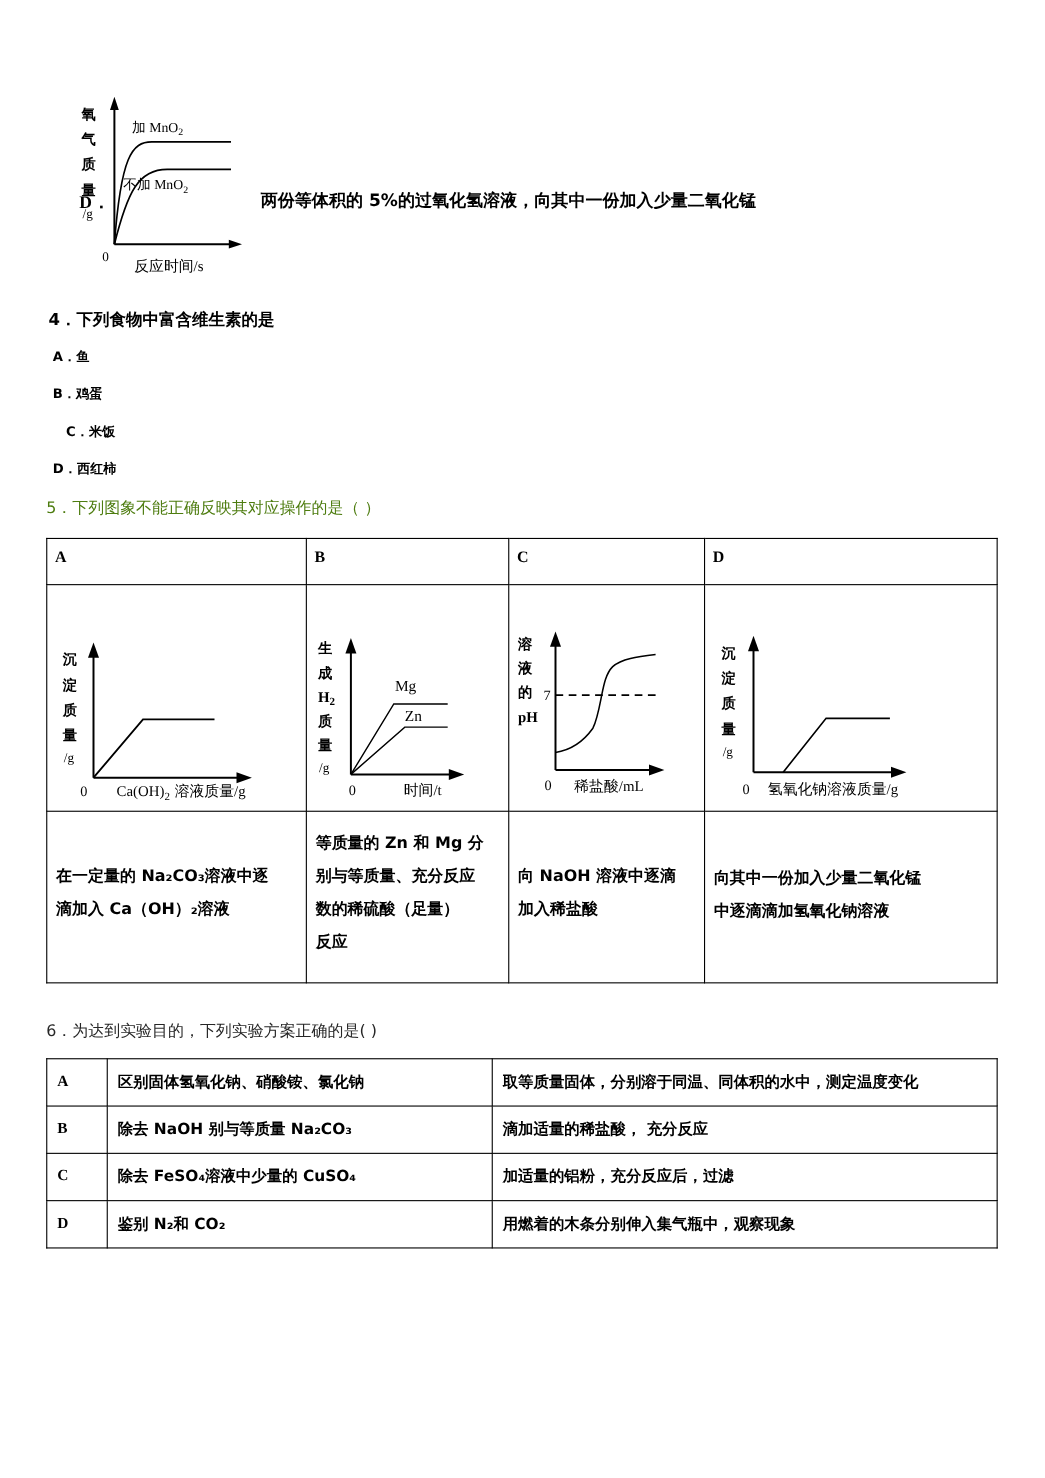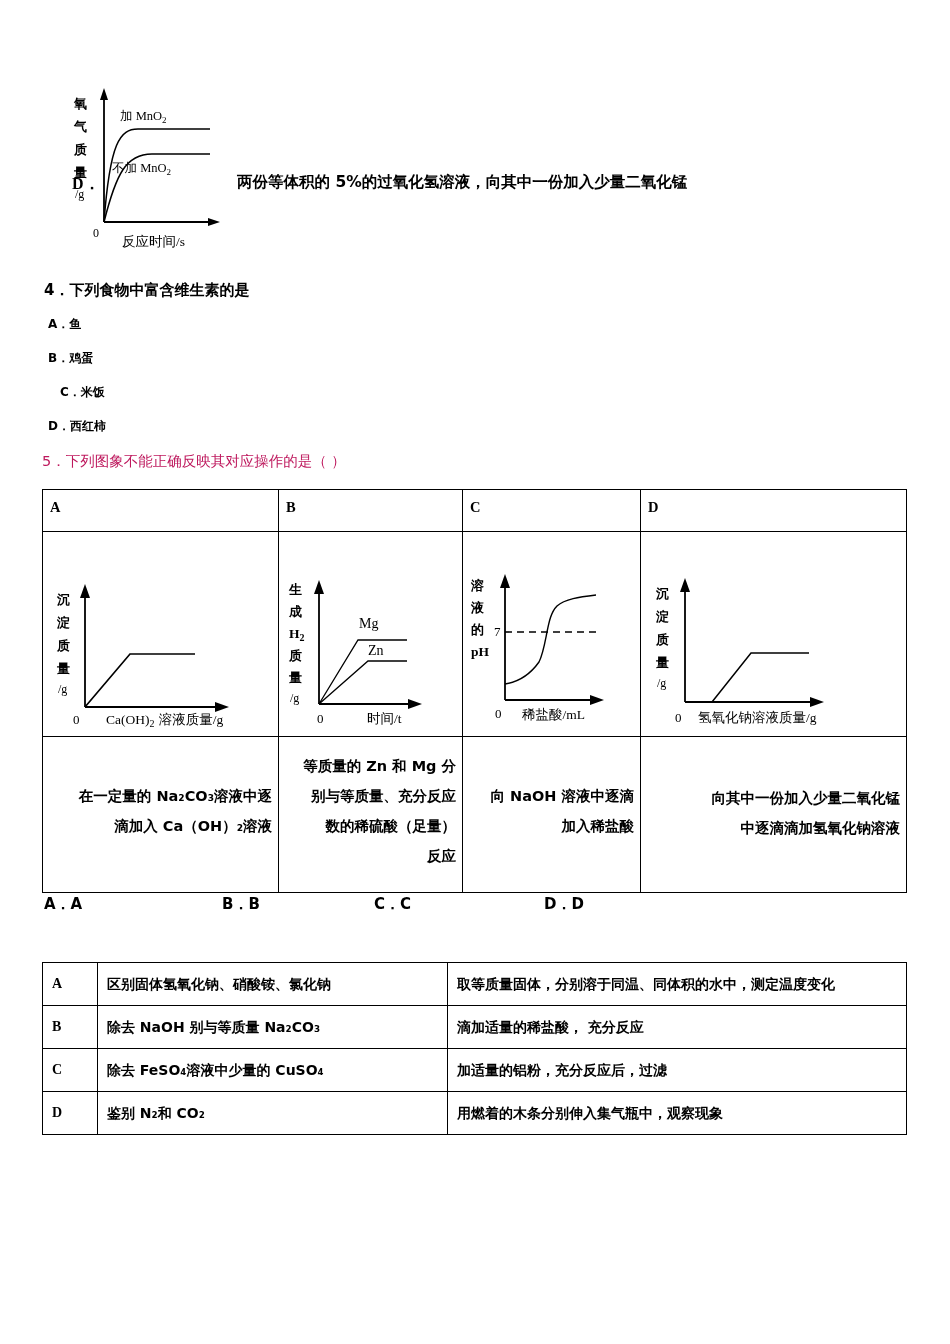--- a/index.html
+++ b/index.html
@@ -85,21 +85,21 @@
   #q4-c { position: absolute; left: 16px; top: 104px; }
   #q4-d { position: absolute; left: 4px; top: 138px; }
 
   
   #q5-stem {
     position: absolute;
     left: 42px;
     top: 452px;
     font-size: 14.5px;
     font-weight: normal;
-    color: #be185d;
+    color: #4d7c0f;
   }
 
   
   #table1 {
     position: absolute;
     left: 42px;
     top: 489px;
     width: 864px;
     border-collapse: collapse;
     table-layout: fixed;
@@ -130,21 +130,20 @@
     padding: 0;
   }
   .desc-text {
     position: absolute;
     left: 8px;
     right: 6px;
     top: 14px;
     font-size: 14.5px;
     font-weight: bold;
     line-height: 2.07;
-    text-align: right;
   }
   .desc-text.vcenter { top: 44px; }
   .desc-text.vcenter2 { top: 46px; }
 
   
   #q5-answers {
     position: absolute;
     left: 44px;
     top: 895px;
     width: 700px;
@@ -397,27 +396,24 @@
       <td class="desc-cell">
         <div class="desc-text cjk vcenter2">
           <div>向其中一份加入少量二氧化锰</div>
           <div>中逐滴滴加氢氧化钠溶液</div>
         </div>
       </td>
     </tr>
   </tbody>
     </table>
 
-  <div id="q5-answers">
-    <span id="q5a-a" class="cjk">A．A</span>
-    <span id="q5a-b" class="cjk">B．B</span>
-    <span id="q5a-c" class="cjk">C．C</span>
-    <span id="q5a-d" class="cjk">D．D</span>
+
+  <div id="q6-stem" class="cjk">
+    <span>6．</span><span>为达到实验目的，下列实验方案正确的是( )</span>
   </div>
-
 
   <table id="table2">
     <colgroup>
       <col style="width:55px">
       <col style="width:350px">
       <col style="width:459px">
     </colgroup>
     <tbody>
     <tr>
       <td>A</td>

